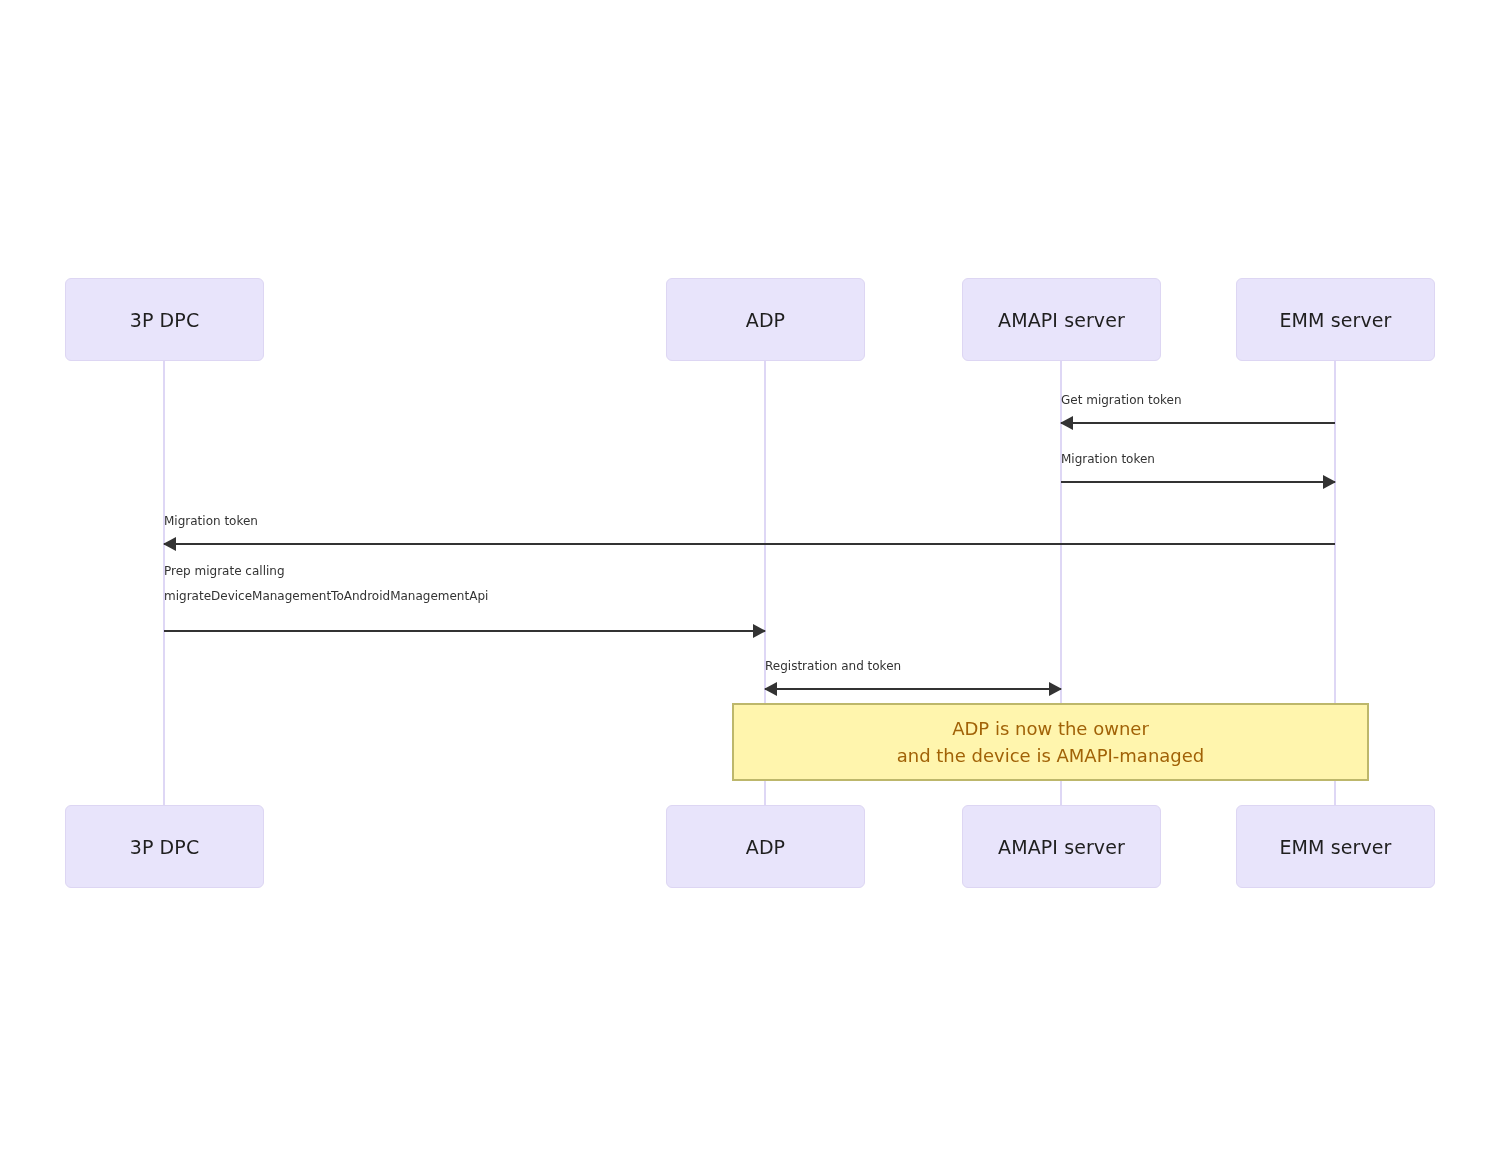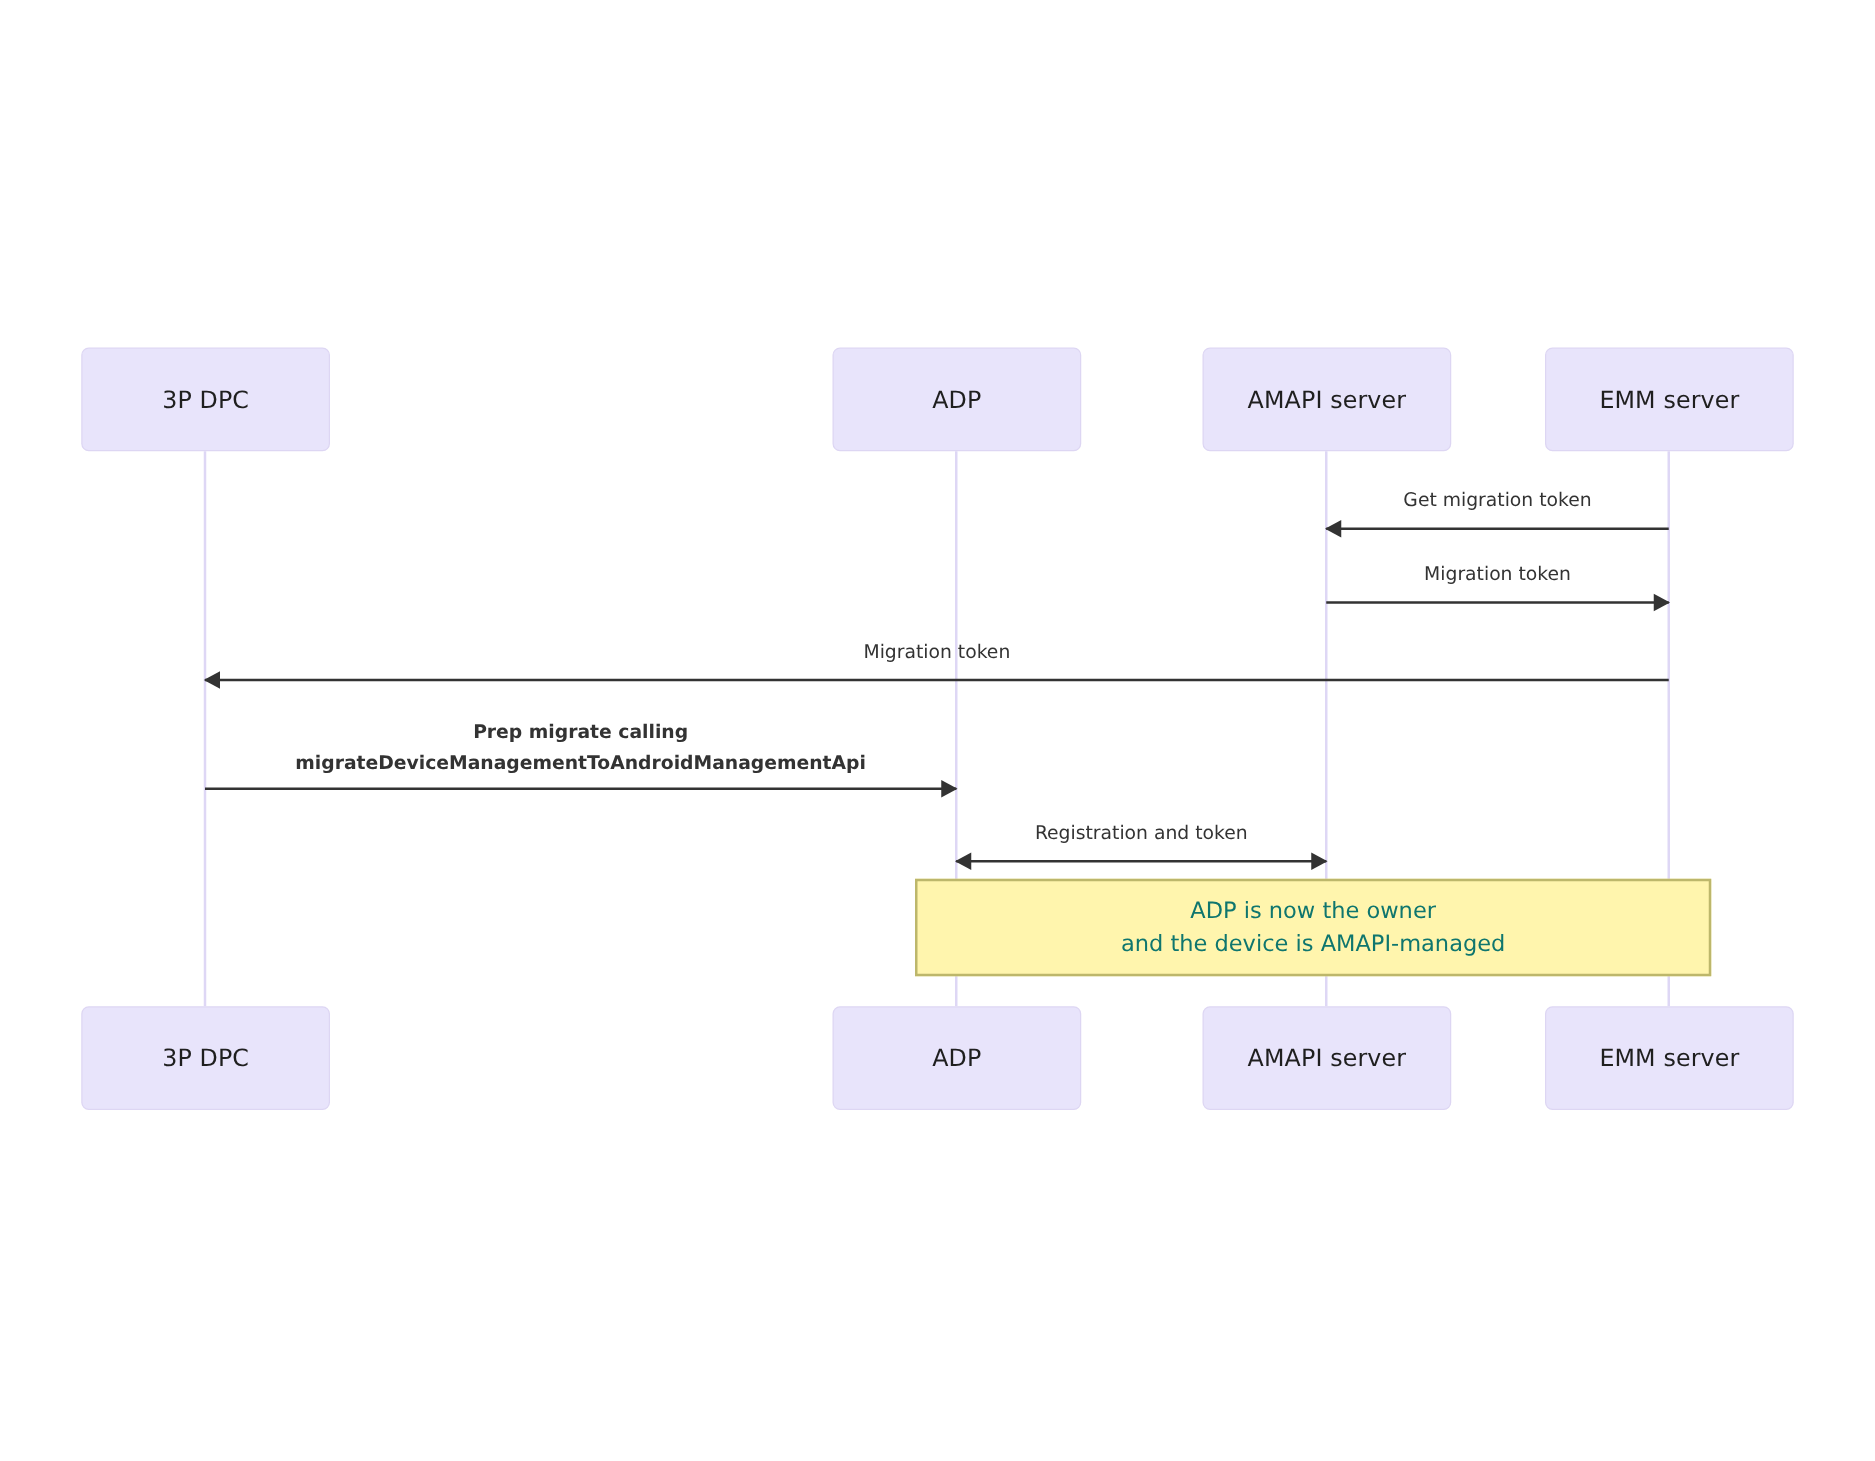--- a/index.html
+++ b/index.html
@@ -65,41 +65,40 @@
     border-left: 13px solid #333333;
   }
   .arrowhead.left {
     left: -1px;
     border-right: 13px solid #333333;
   }
   .msg-label {
     position: absolute;
     left: 0;
     right: 0;
-    text-align: center;
-    font-size: 15px;
+    font-size: 12px;
     color: #333333;
     line-height: 25px;
     white-space: pre-line;
   }
   .msg-label.one-line { bottom: 9px; }
-  .msg-label.two-line { bottom: 7px; font-weight: bold; }
+  .msg-label.two-line { bottom: 21px; }
   
   .note {
     position: absolute;
     box-sizing: border-box;
     background: #fff5ad;
     border: 2px solid #bdb76b;
     display: flex;
     align-items: center;
     justify-content: center;
     text-align: center;
     font-size: 18px;
     line-height: 27px;
-    color: #0f766e;
+    color: #a16207;
     white-space: pre-line;
   }
 </style>
 </head>
 <body>
 
 <div id="diagram">
 
   <div id="lifelines">
       <div class="lifeline" style="left: 163px; top: 361px; height: 444px;"></div>

